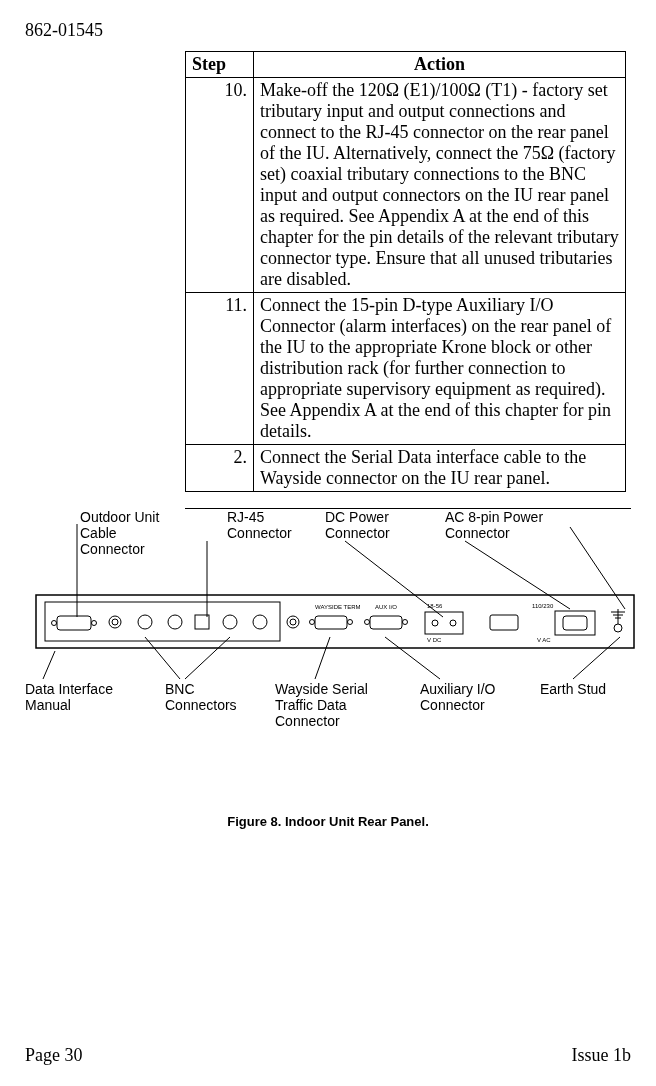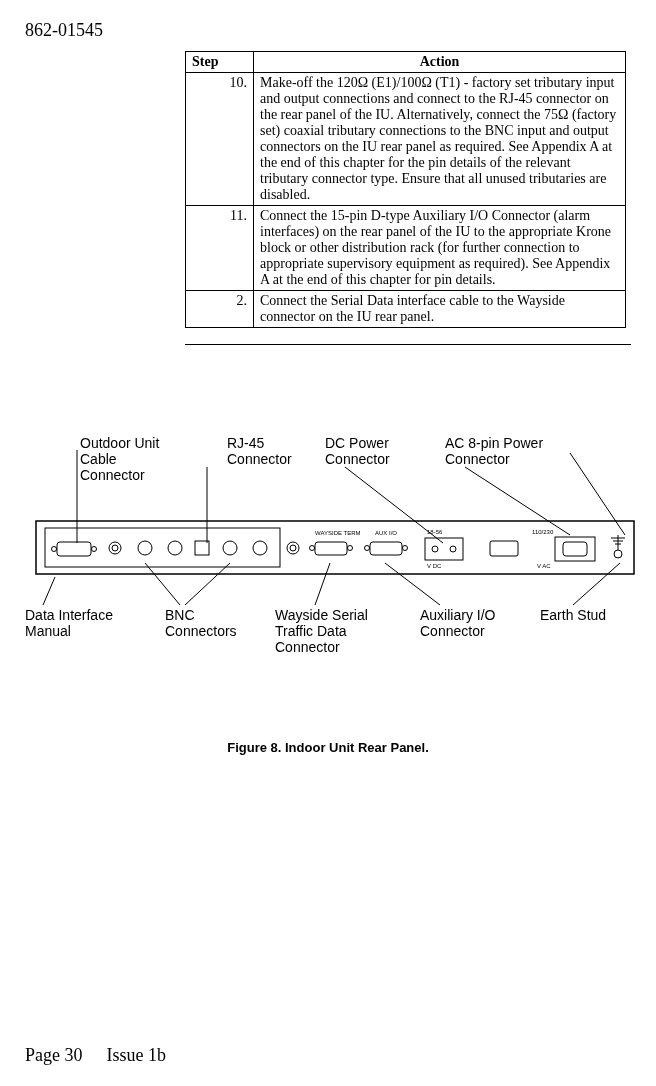--- a/index.html
+++ b/index.html
@@ -25,39 +25,38 @@
     font-size: 18px;
     margin-bottom: 10px;
   }
   .table-wrap {
     margin-left: 160px;
     margin-right: 5px;
   }
   table {
     border-collapse: collapse;
     width: 100%;
-    font-size: 14px;
+    font-size: 18px;
   }
   th, td {
     border: 1px solid #000;
     padding: 2px 6px;
     text-align: left;
     vertical-align: top;
   }
   th.step-col { width: 55px; text-align: left; font-weight: bold;}
   th.action-col { text-align: center; font-weight: bold;}
   td.step-num { text-align: right; }
   .rule {
     margin-top: 16px;
     margin-left: 160px;
     border-top: 1px solid #000;
   }
   .diagram-area {
     position: relative;
-    margin-top: 90px;
     height: 260px;
   }
   .label {
     position: absolute;
     font-family: Arial, Helvetica, sans-serif;
     font-size: 14px;
     line-height: 1.15;
   }
   .panel-svg {
     position: absolute;
@@ -72,20 +71,21 @@
     font-size: 13px;
     font-weight: bold;
     margin-top: 45px;
   }
   .footer {
     position: absolute;
     bottom: 20px;
     left: 25px;
     right: 25px;
     display: flex;
+    justify-content: space-between;
     font-size: 18px;
     gap: 24px;
   }
   line.lead { stroke:#000; stroke-width:1; }
 </style>
 </head>
 <body>
 <div class="page">
 
 <div class="header">

